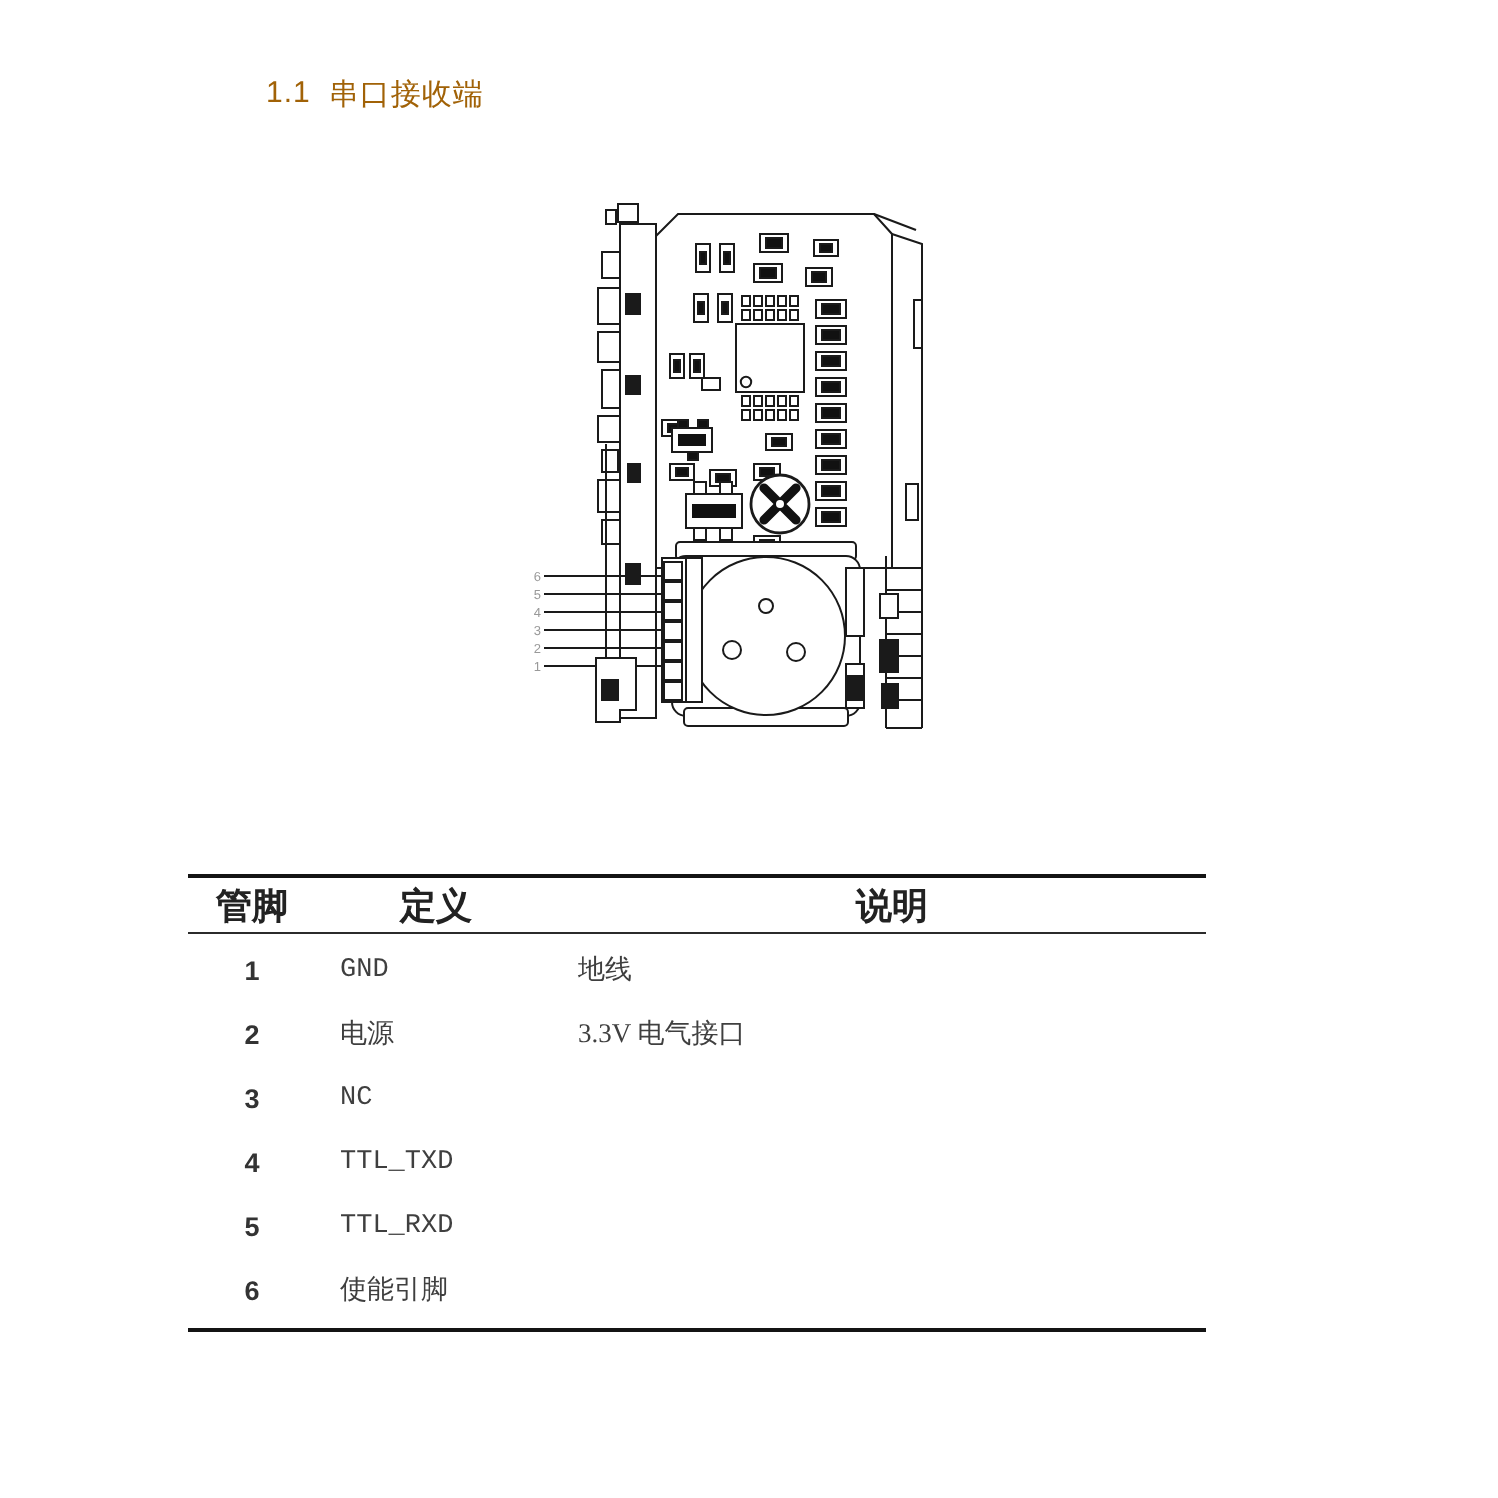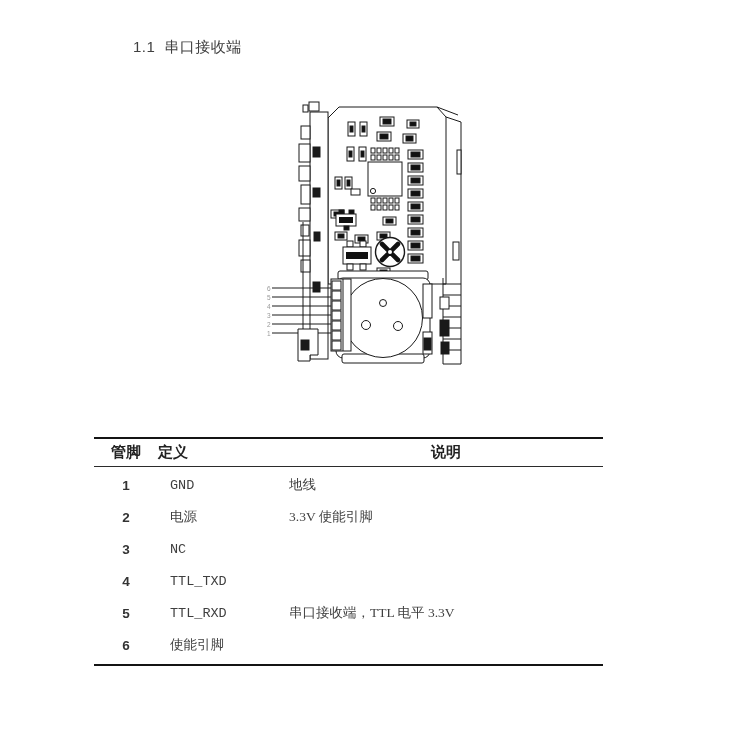--- a/index.html
+++ b/index.html
@@ -3,37 +3,37 @@
 <meta charset="utf-8">
 <style>
   html,body{margin:0;padding:0;}
   body{
     width:749px;height:749px;background:#ffffff;position:relative;
     font-family:"Liberation Sans","DejaVu Sans",sans-serif;
     overflow:hidden;
   }
   .heading{
     position:absolute;left:133px;top:38px;
-    font-size:15px;color:#404040;display:flex;gap:9px;letter-spacing:.5px;
+    font-size:15px;color:#a16207;display:flex;gap:9px;letter-spacing:.5px;
   }
   .diagram{position:absolute;left:265px;top:92px;width:202px;height:285px;}
   .diagram svg{display:block;}
 
   .pin-table{
     position:absolute;left:94px;top:437px;width:509px;
     border-top:2.5px solid #141414;border-bottom:2.5px solid #141414;
   }
   .thead{
     display:grid;grid-template-columns:64px 120px 1fr;
     height:27px;align-items:center;
     border-bottom:1.5px solid #2b2b2b;
-    font-weight:bold;font-size:15px;color:#222;
+    font-weight:bold;font-size:18px;color:#222;
   }
   .thead .h1{text-align:center;}
-  .thead .h2{text-align:left;}
+  .thead .h2{text-align:center;}
   .thead .h3{text-align:center;padding-left:11px;font-family:Liberation Mono, monospace;}
   .tbody{padding:2px 0 3px 0;}
   .trow{
     display:grid;grid-template-columns:64px 120px 1fr;
     height:32px;align-items:center;
     font-size:13.5px;color:#3f3f3f;
   }
   .trow .pin{text-align:center;font-weight:bold;color:#333;}
   .trow .def{padding-left:12px;font-family:Liberation Mono, monospace;}
   .trow .desc{padding-left:11px;font-family:Liberation Serif, serif;}
@@ -250,33 +250,32 @@
   </div>
   <div class="tbody">
     <div class="trow">
       <div class="pin">1</div>
       <div class="def">GND</div>
       <div class="desc">地线</div>
     </div>
     <div class="trow">
       <div class="pin">2</div>
       <div class="def">电源</div>
-      <div class="desc">3.3V 使能引脚</div>
+      <div class="desc">3.3V 电气接口</div>
     </div>
     <div class="trow">
       <div class="pin">3</div>
       <div class="def">NC</div>
     </div>
     <div class="trow">
       <div class="pin">4</div>
       <div class="def">TTL_TXD</div>
     </div>
     <div class="trow">
       <div class="pin">5</div>
       <div class="def">TTL_RXD</div>
-      <div class="desc">串口接收端，TTL 电平 3.3V</div>
     </div>
     <div class="trow">
       <div class="pin">6</div>
       <div class="def">使能引脚</div>
     </div>
   </div>
 </div>
 
 </body></html>

